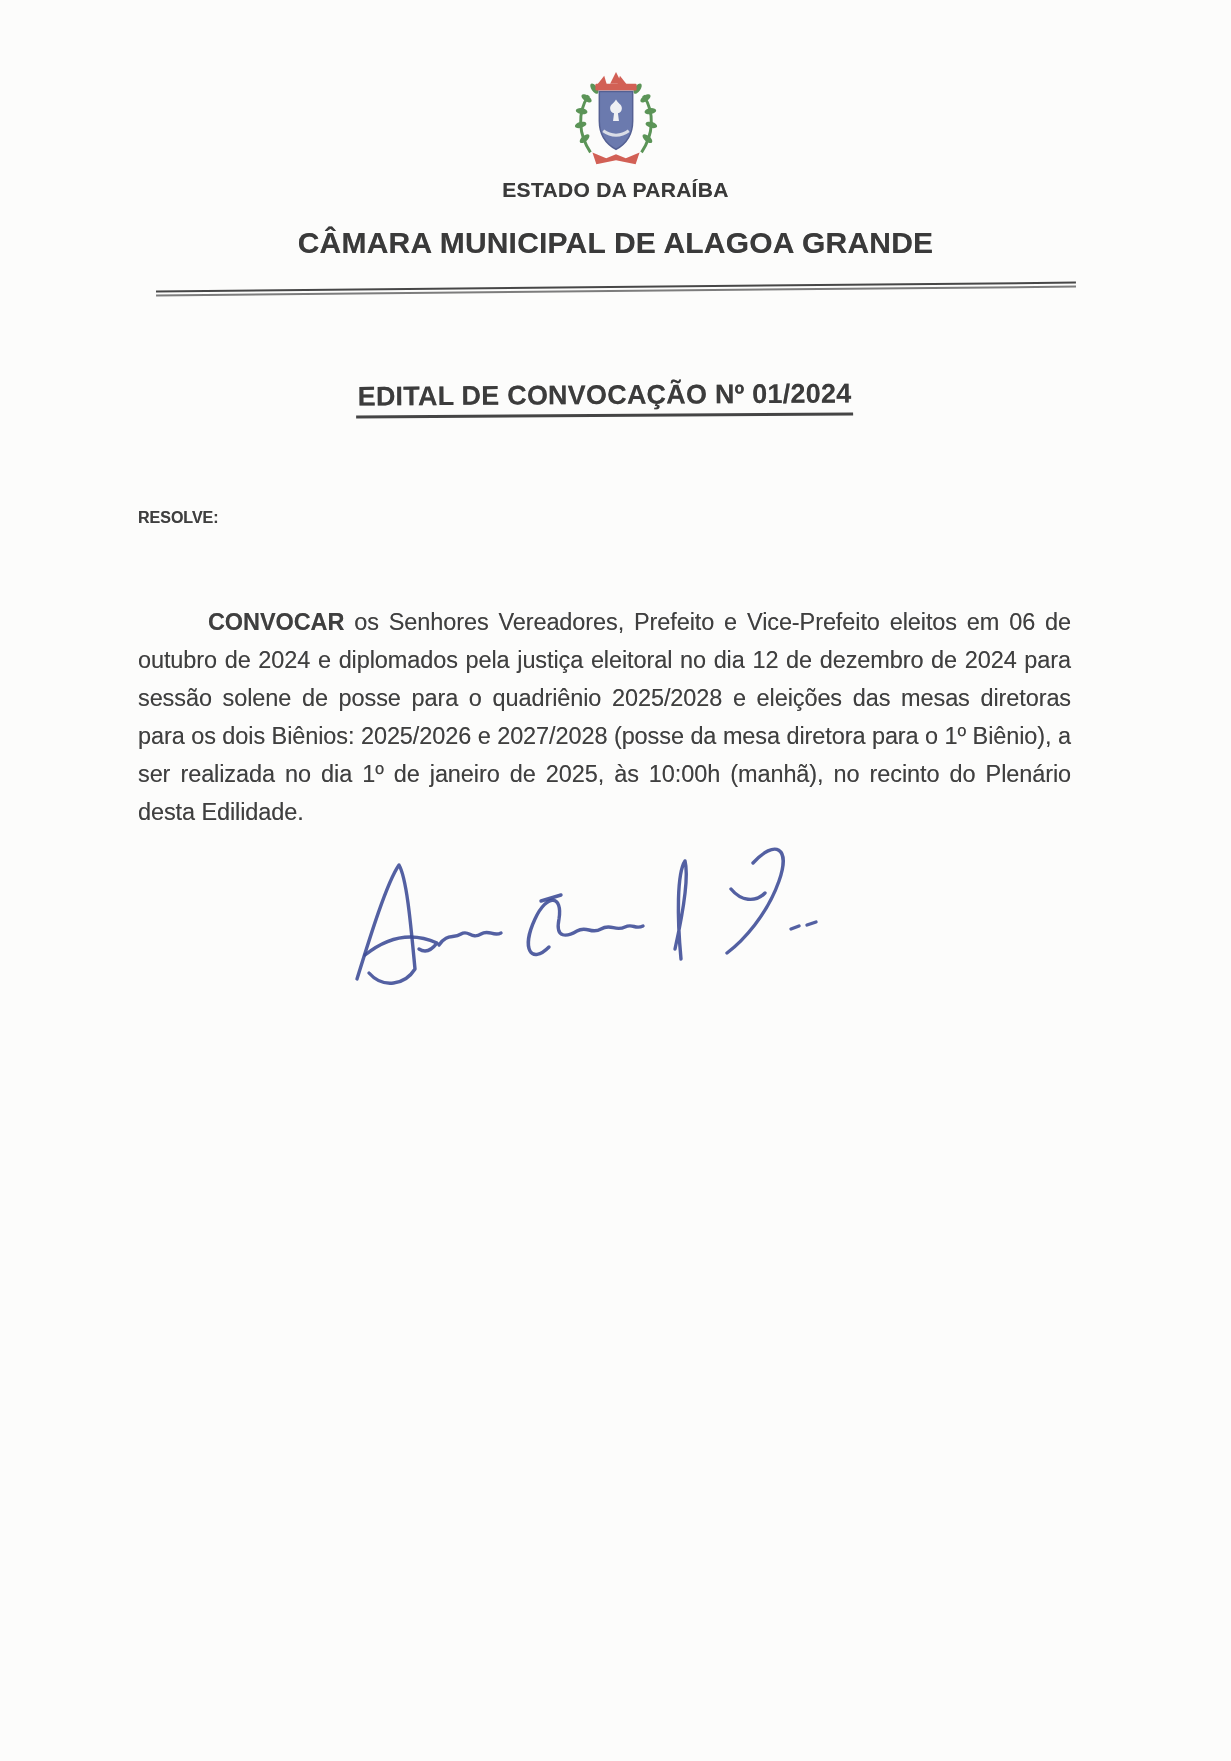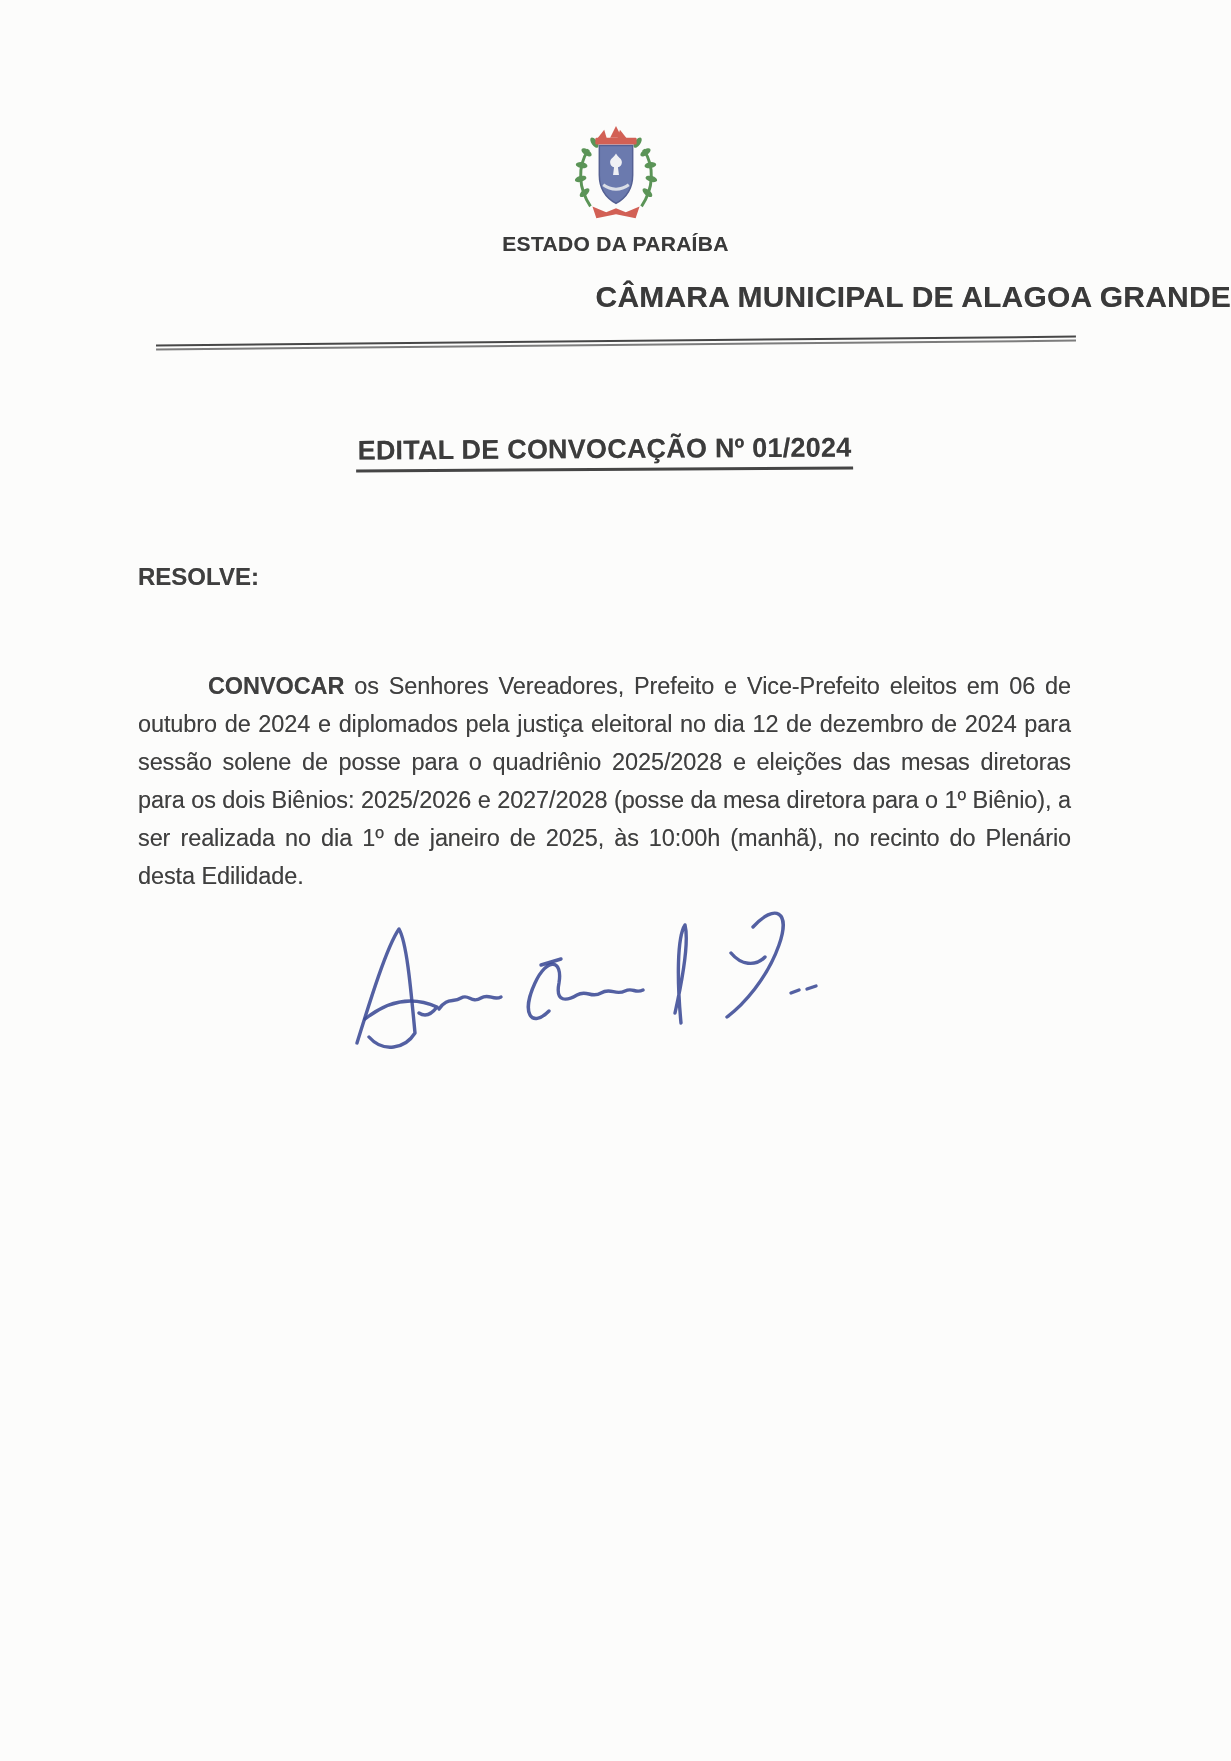--- a/index.html
+++ b/index.html
@@ -16,42 +16,41 @@
   .page{
     position:relative;
     width:1231px;
     height:1761px;
     margin:0 auto;
     background:var(--paper);
     overflow:hidden;
   }
   
   .doc-header{
-    padding-top:120px;
+    padding-top:66px;
     text-align:center;
   }
   .crest{
     width:106px;height:108px;
     margin:0 auto 4px auto;
     opacity:.92;
     filter:blur(.3px);
   }
   .crest svg{width:100%;height:100%;display:block;}
   .hdr-state{
     font-size:21px;font-weight:bold;letter-spacing:.3px;
     color:#3a3a3a;
     margin-top:4px;
     text-shadow:0 0 .5px rgba(60,60,60,.55);
   }
   .hdr-chamber{
     font-size:30px;font-weight:bold;letter-spacing:.2px;
     color:#3a3a3a;
     margin-top:24px;
     text-shadow:0 0 .5px rgba(60,60,60,.55);
-    text-align:right;
   }
   .hdr-house{
     font-size:20px;font-weight:bold;letter-spacing:.2px;
     color:#3a3a3a;
     margin-top:29px;
     text-shadow:0 0 .5px rgba(60,60,60,.55);
   }
   .hdr-rule{
     width:920px;
     margin:26px auto 0 auto;
@@ -80,21 +79,21 @@
   p.body-par{
     font-size:23.5px;
     line-height:38px;
     letter-spacing:-0.1px;
     text-align:justify;
     text-shadow:0 0 .45px rgba(63,63,63,.45);
   }
   .par-opening{margin-top:46px;}
   .par-resolve{
     margin-top:92px;
-    font-size:24px;font-weight:bold;
+    font-size:16px;font-weight:bold;
     text-shadow:0 0 .5px rgba(60,60,60,.5);
   }
   .par-convocar{margin-top:76px;text-indent:70px;line-height:39px;}
   .par-notice{margin-top:40px;text-indent:70px;}
   .par-dateline{margin-top:50px;text-indent:70px;text-align:left;}
   
   .sig-block{
     position:relative;
     margin-top:104px;
     text-align:center;

